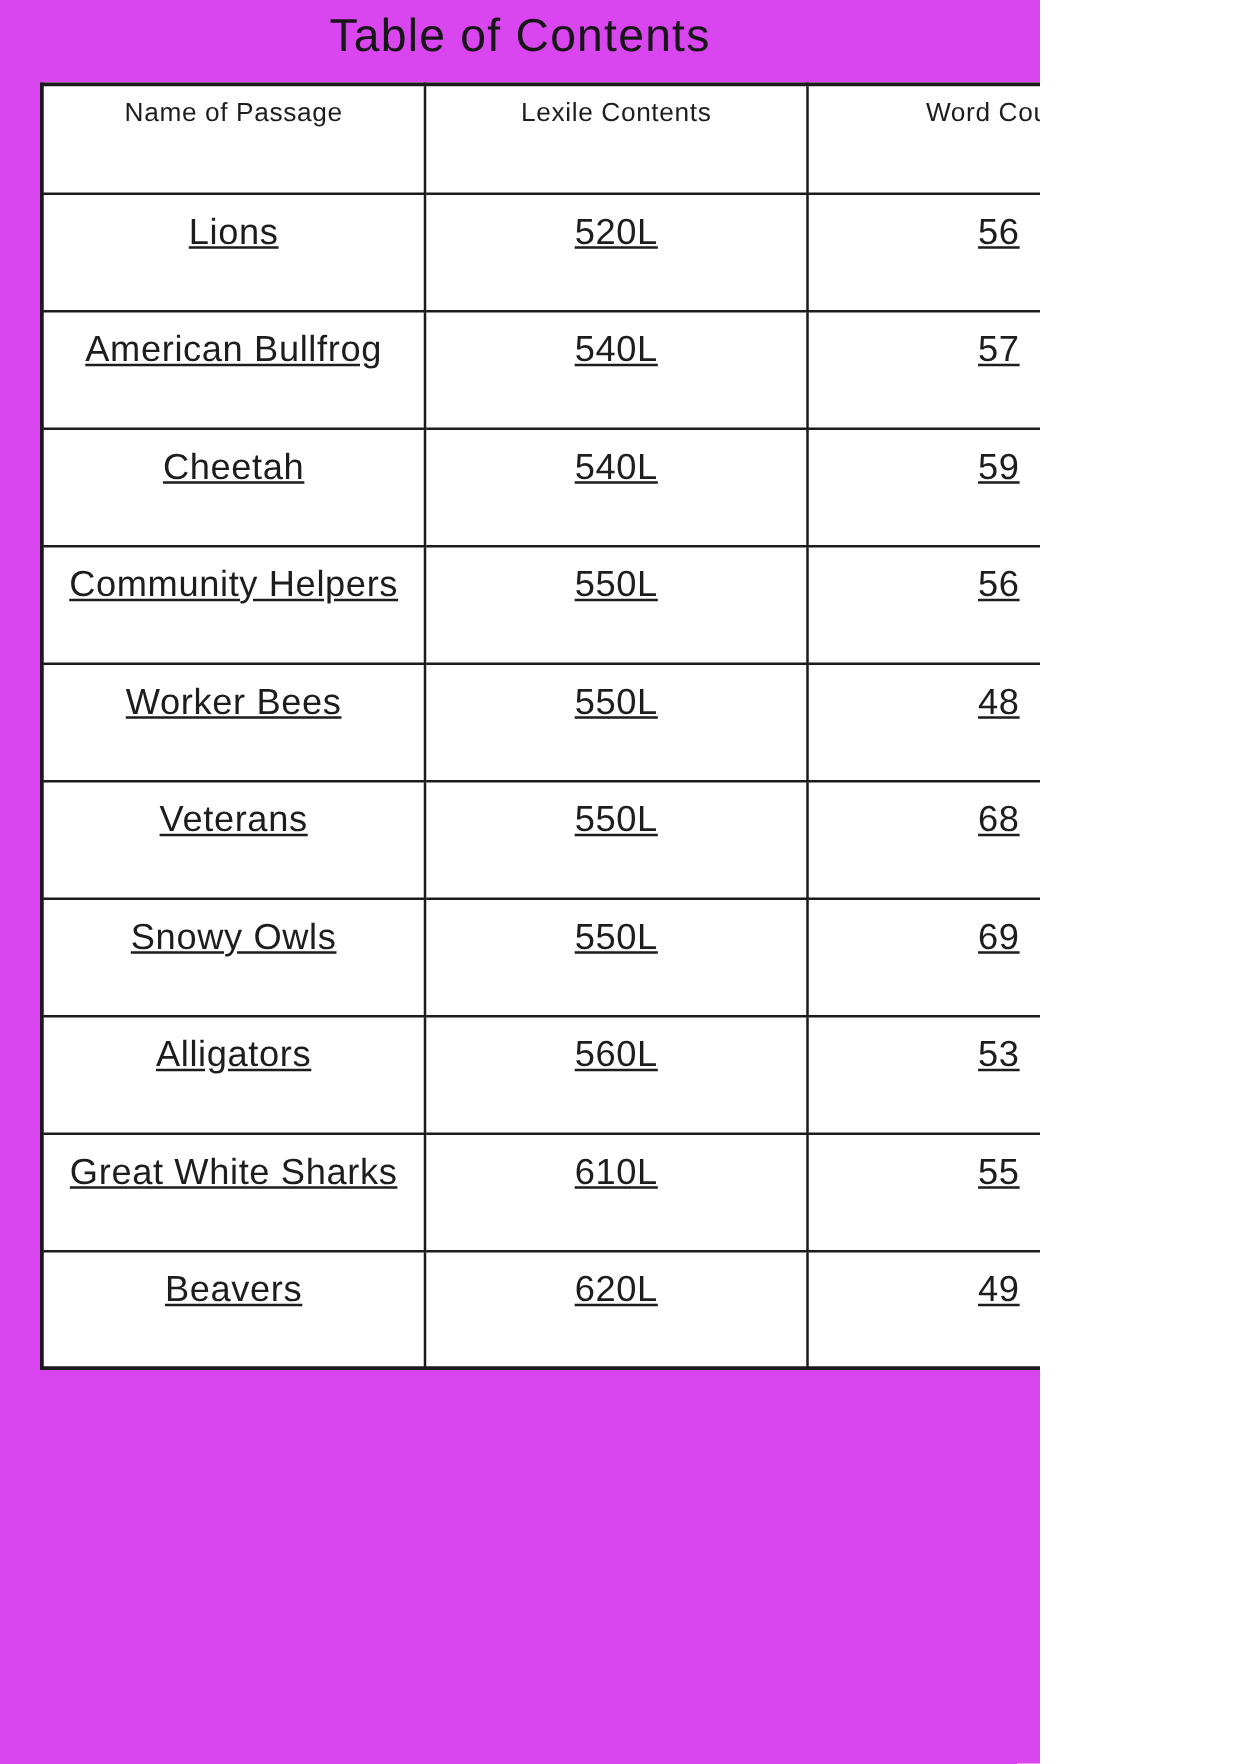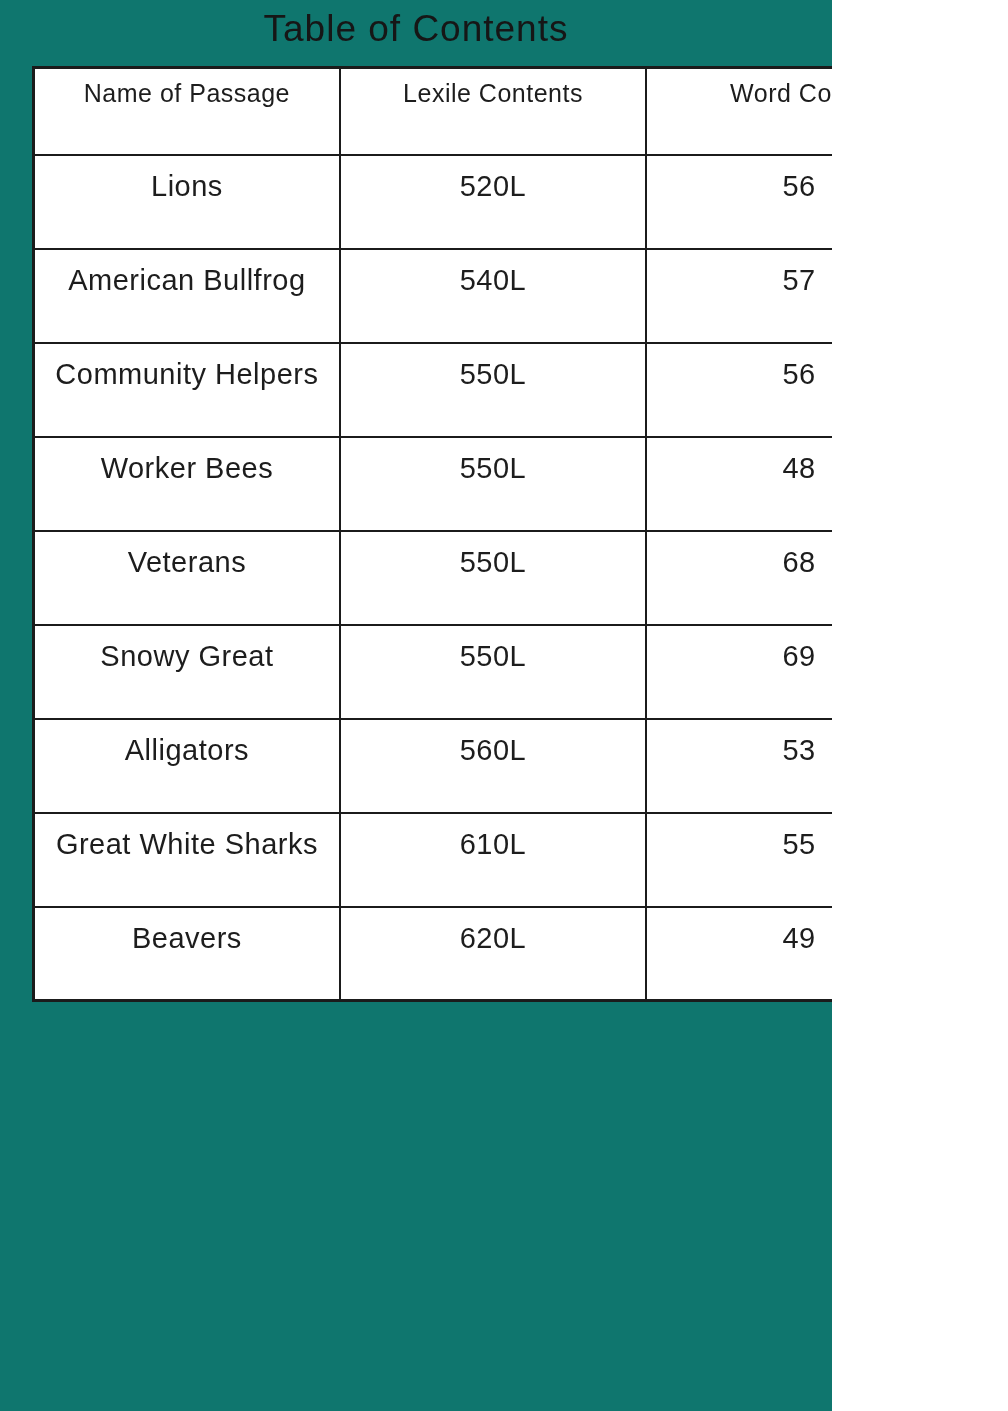--- a/index.html
+++ b/index.html
@@ -9,21 +9,21 @@
     height: 1411px;
     background: #ffffff;
     font-family: "Liberation Sans", sans-serif;
     color: #1a1a1a;
   }
 
   .page {
     position: relative;
     width: 832px;
     height: 1411px;
-    background: #0f766e;
+    background: #d946ef;
     overflow: hidden;
   }
 
   .doc-title {
     position: absolute;
     top: 8px;
     left: 0;
     width: 100%;
     text-align: center;
     font-size: 37px;
@@ -49,29 +49,30 @@
     text-align: center;
     vertical-align: top;
     font-weight: 400;
     color: #1d1d1d;
     overflow: hidden;
   }
 
   table.contents th {
     height: 87px;
     padding-top: 10px;
-    font-size: 25px;
+    font-size: 21px;
     letter-spacing: 0.5px;
   }
 
   table.contents td {
     height: 94px;
     padding-top: 14px;
     font-size: 29px;
     letter-spacing: 0.5px;
+    text-decoration: underline;
   }
 </style>
 </head>
 <body>
 
 <div class="page">
 
   <div class="doc-title">Table of Contents</div>
 
   <table class="contents">
@@ -87,36 +88,41 @@
           <td>Lions</td>
           <td>520L</td>
           <td>56</td>
         </tr>
         <tr>
           <td>American Bullfrog</td>
           <td>540L</td>
           <td>57</td>
         </tr>
         <tr>
+          <td>Cheetah</td>
+          <td>540L</td>
+          <td>59</td>
+        </tr>
+        <tr>
           <td>Community Helpers</td>
           <td>550L</td>
           <td>56</td>
         </tr>
         <tr>
           <td>Worker Bees</td>
           <td>550L</td>
           <td>48</td>
         </tr>
         <tr>
           <td>Veterans</td>
           <td>550L</td>
           <td>68</td>
         </tr>
         <tr>
-          <td>Snowy Great</td>
+          <td>Snowy Owls</td>
           <td>550L</td>
           <td>69</td>
         </tr>
         <tr>
           <td>Alligators</td>
           <td>560L</td>
           <td>53</td>
         </tr>
         <tr>
           <td>Great White Sharks</td>

